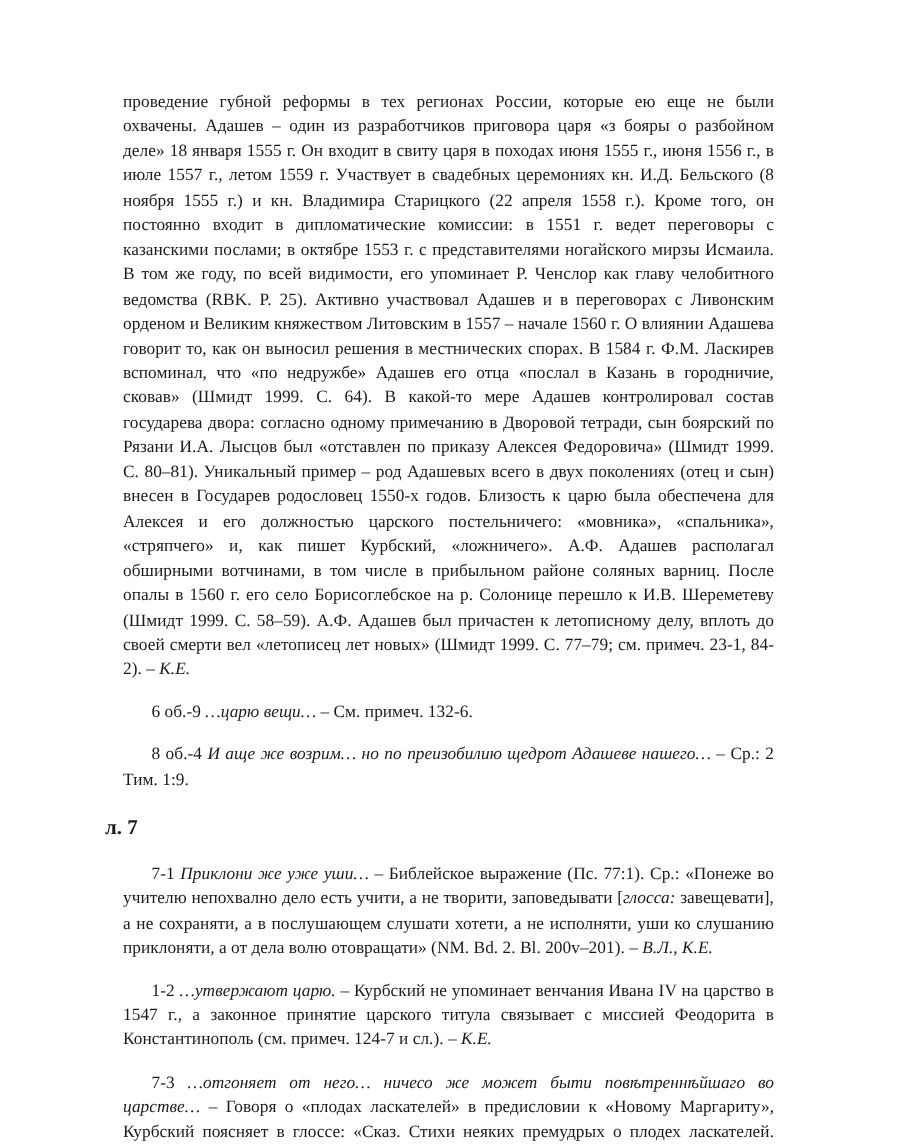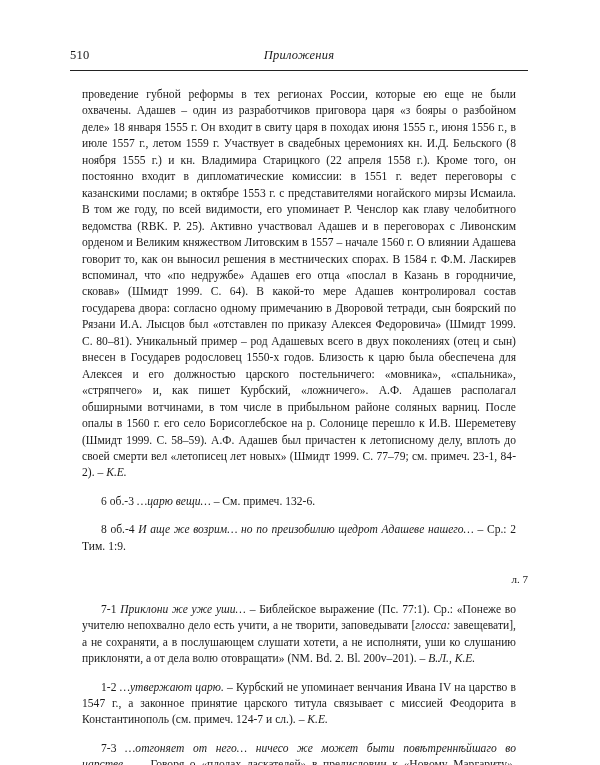--- a/index.html
+++ b/index.html
@@ -74,42 +74,38 @@
     hyphens: manual;
   }
   p.first {
     text-indent: 0;
   }
   p.note {
     text-indent: 19px;
   }
   .it { font-style: italic; }
   .sheet-head {
-    text-align: right;
-    font-size: 11px;
+    text-align: left;
+    font-size: 14px;
     line-height: 16.45px;
     margin: 17px 0 13px 0;
+    font-weight: bold;
   }
   .spacer-top { margin-top: 0; }
 </style>
 </head>
 <body>
 
 <div class="page">
   <div class="content">
 
-    <div class="runhead">
-      <div class="folio">510</div>
-      <div class="runtitle">Приложения</div>
-      <div class="rule"></div>
-    </div>
 
     <div class="body">
       <p class="para first"><span>проведение губной реформы в тех регионах России, которые ею еще не были охвачены. Адашев – один из разработчиков приговора царя «з бояры о разбойном деле» 18 января 1555 г. Он входит в свиту царя в походах июня 1555 г., июня 1556 г., в июле 1557 г., летом 1559 г. Участвует в свадебных церемониях кн. И.Д. Бельского (8 ноября 1555 г.) и кн. Владимира Старицкого (22 апреля 1558 г.). Кроме того, он постоянно входит в дипломатические комиссии: в 1551 г. ведет переговоры с казанскими послами; в октябре 1553 г. с представителями ногайского мирзы Исмаила. В том же году, по всей видимости, его упоминает Р. Ченслор как главу челобитного ведомства (RBK. P. 25). Активно участвовал Адашев и в переговорах с Ливонским орденом и Великим княжеством Литовским в 1557 – начале 1560 г. О влиянии Адашева говорит то, как он выносил решения в местнических спорах. В 1584 г. Ф.М. Ласкирев вспоминал, что «по недружбе» Адашев его отца «послал в Казань в городничие, сковав» (Шмидт 1999. С. 64). В какой-то мере Адашев контролировал состав государева двора: согласно одному примечанию в Дворовой тетради, сын боярский по Рязани И.А. Лысцов был «отставлен по приказу Алексея Федоровича» (Шмидт 1999. С. 80–81). Уникальный пример – род Адашевых всего в двух поколениях (отец и сын) внесен в Государев родословец 1550-х годов. Близость к царю была обеспечена для Алексея и его должностью царского постельничего: «мовника», «спальника», «стряпчего» и, как пишет Курбский, «ложничего». А.Ф. Адашев располагал обширными вотчинами, в том числе в прибыльном районе соляных варниц. После опалы в 1560 г. его село Борисоглебское на р. Солонице перешло к И.В. Шереметеву (Шмидт 1999. С. 58–59). А.Ф. Адашев был причастен к летописному делу, вплоть до своей смерти вел «летописец лет новых» (Шмидт 1999. С. 77–79; см. примеч. 23-1, 84-2). – </span><span class="it">К.Е.</span></p>
-      <p class="para note"><span>6 об.-3 </span><span class="it">…царю вещи… </span><span>– См. примеч. 132-6.</span></p>
+      <p class="para note"><span>6 об.-9 </span><span class="it">…царю вещи… </span><span>– См. примеч. 132-6.</span></p>
       <p class="para note"><span>8 об.-4 </span><span class="it">И аще же возрим… но по преизобилию щедрот Адашеве нашего… </span><span>– Ср.: 2 Тим. 1:9.</span></p>
 
       <div class="sheet-head">л. 7</div>
 
       <p class="para note spacer-top"><span>7-1 </span><span class="it">Приклони же уже уши… </span><span>– Библейское выражение (Пс. 77:1). Ср.: «Понеже во учителю непохвално дело есть учити, а не творити, заповедывати [</span><span class="it">глосса: </span><span>завещевати], а не сохраняти, а в послушающем слушати хотети, а не исполняти, уши ко слушанию приклоняти, а от дела волю отовращати» (NM. Bd. 2. Bl. 200v–201). – </span><span class="it">В.Л., К.Е.</span></p>
       <p class="para note"><span>1-2 </span><span class="it">…утвержают царю. </span><span>– Курбский не упоминает венчания Ивана IV на царство в 1547 г., а законное принятие царского титула связывает с миссией Феодорита в Константинополь (см. примеч. 124-7 и сл.). – </span><span class="it">К.Е.</span></p>
       <p class="para note"><span>7-3 </span><span class="it">…отгоняет от него… ничесо же может быти повѣтреннѣйшаго во царстве… </span><span>– Говоря о «плодах ласкателей» в предисловии к «Новому Маргариту», Курбский поясняет в глоссе: «Сказ. Стихи неяких премудрых о плодех ласкателей. Ниедин прищ поветренный во кролевстве горши над ласкателя. Ниединое безсловесное прелютейше над похлебника. Лучше есть впасти в межу вранов, нежели маньяков, оные бо ядят мертвых, а те живых» (NM. Bd. 1. Bl. 3v. Anm. a). В предисловии к тому «Иоанн Дамаскин» приводится сходный текст в одной глоссе: «Сказ. Яко и внешные</span></p>
     </div>
 
   </div>

